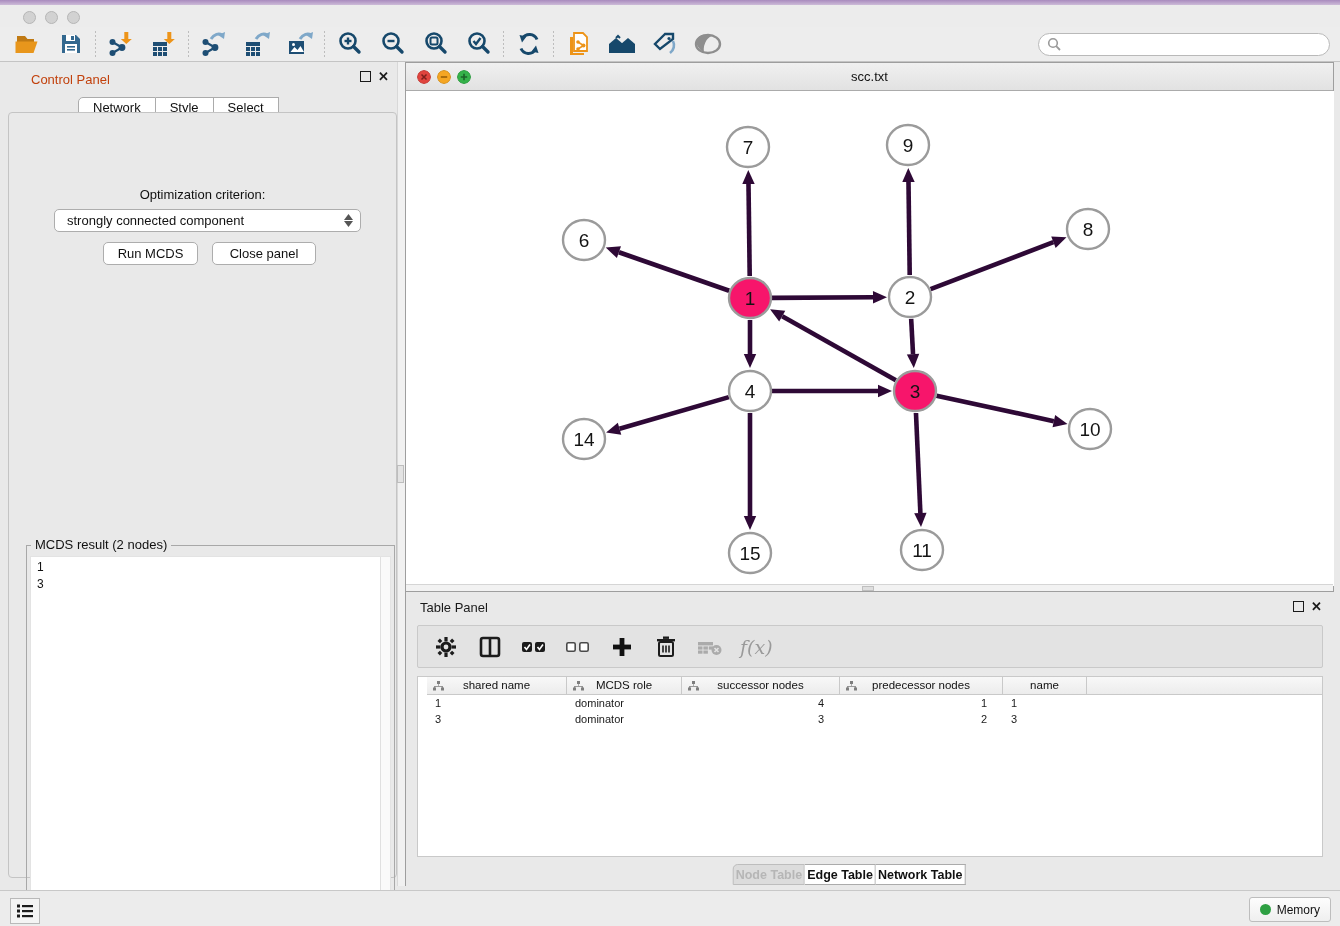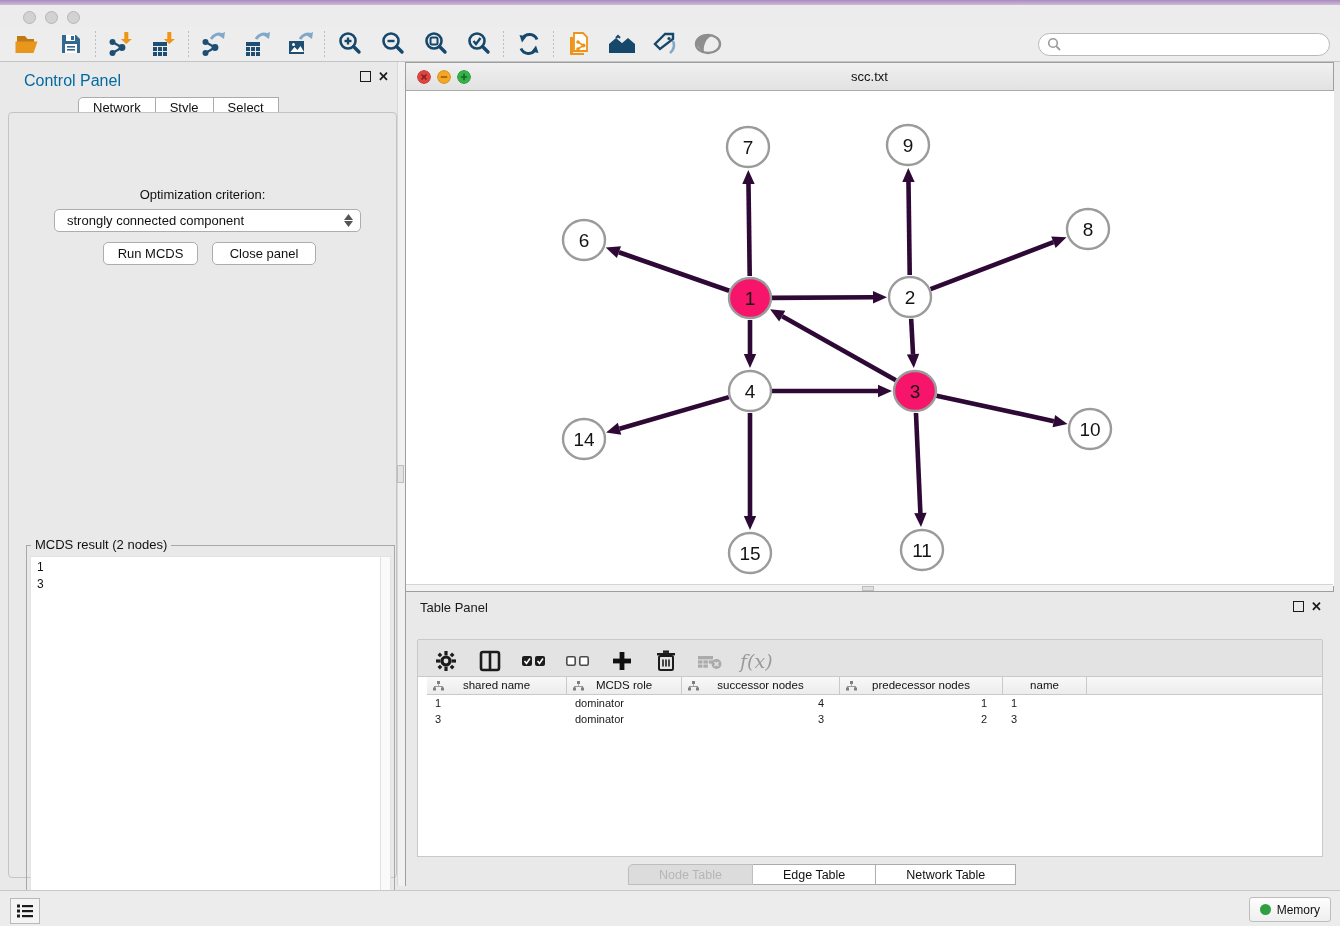--- a/index.html
+++ b/index.html
@@ -32,21 +32,21 @@
   #search-wrap input { border:none; outline:none; flex:1; font-size:12px; margin-left:5px;
     font-family:"Liberation Sans",sans-serif; background:transparent; }
 
   
   #control-panel { position:absolute; left:0; top:62px; width:406px; height:824px;
     background:#E9E9E9; }
   #control-panel .gutter { position:absolute; right:0; top:0; width:9px; height:100%;
     background:#F1F1F1; border-right:1px solid #9E9E9E; border-left:1px solid #D8D8D8; }
   #cp-splitter { position:absolute; right:1px; top:403px; width:7px; height:18px;
     background:#E3E3E3; border:1px solid #BDBDBD; }
-  #cp-header { position:absolute; left:24px; top:10px; font-size:16px; color:#0369a1; }
+  #cp-header { position:absolute; left:31px; top:10px; font-size:13px; color:#c2410c; }
   .panel-ctrls { position:absolute; top:9px; display:flex; gap:7px; align-items:center; }
   #control-panel .panel-ctrls { right:17px; }
   .float-box { width:11px; height:11px; border:1.5px solid #1A1A1A; display:block; }
   .close-x { font-size:13px; font-weight:bold; color:#1A1A1A; line-height:11px; }
 
   .tabrow { position:absolute; display:flex; }
   .tab { height:21px; padding:0 14px; font-size:13px; line-height:20px;
     background:#fff; border:1px solid #ABABAB; border-left-width:0; color:#111;
     white-space:nowrap; }
   .tab:first-child { border-left-width:1px; border-top-left-radius:5px; }
@@ -94,41 +94,41 @@
   #net-hscroll { position:absolute; left:0; bottom:0; width:100%; height:7px;
     background:#F2F2F2; border-top:1px solid #D5D5D5; }
   #net-hscroll .handle { position:absolute; left:456px; top:1px; width:12px; height:5px;
     background:#DFDFDF; border:1px solid #BFBFBF; }
 
   
   #table-panel { position:absolute; left:406px; top:592px; width:928px; height:298px;
     background:#E9E9E9; }
   #tp-header { position:absolute; left:14px; top:8px; font-size:13px; color:#1A1A1A; }
   #table-panel .panel-ctrls { right:12px; }
-  #tp-toolbar { position:absolute; left:11px; top:47px; width:906px; height:43px;
+  #tp-toolbar { position:absolute; left:11px; top:33px; width:906px; height:43px;
     background:#E3E3E3; border:1px solid #C9C9C9; border-radius:2px;
     display:flex; align-items:center; gap:16px; padding-left:14px; }
   .tp-icon { width:28px; height:28px; display:flex; align-items:center; justify-content:center; }
   #fx-label { font-family:"DejaVu Serif", serif; font-style:italic; font-size:19px;
     color:#9A9A9A; }
 
   #tbl { position:absolute; left:11px; top:84px; width:906px; height:181px;
     background:#fff; border:1px solid #C9C9C9;padding-left:9px; }
   #tbl-head { display:flex; height:18px; background:linear-gradient(#F8F8F8,#ECECEC);
     border-bottom:1px solid #C9C9C9; }
   .th { position:relative; height:18px; border-right:1px solid #C9C9C9;
     font-size:11.5px; color:#111; text-align:center; line-height:17px; }
   .th .tree { position:absolute; left:6px; top:4px; }
   .tr { display:flex; height:16px; }
   .td { font-size:11px; color:#1A1A1A; line-height:16px; padding:0 8px;
     white-space:nowrap; overflow:hidden; }
   .td.right { text-align:right; padding-right:16px; }
 
   #tp-tabs { left:50%; transform:translateX(-50%); top:272px; }
-  #tp-tabs .tab { font-weight:normal; font-size:12.5px; padding:0 30px; }
+  #tp-tabs .tab { font-weight:bold; font-size:12.5px; padding:0 2px; }
   #tp-tabs .tab.selected { background:#DCDCDC; color:#B6B6B6; }
 
   
   #status-bar { position:absolute; left:0; top:890px; width:1340px; height:36px;
     background:#ECECEC; border-top:1px solid #C8C8C8; }
   #list-btn { position:absolute; left:10px; top:7px; width:30px; height:26px;
     background:#F4F4F4; border:1px solid #B9B9B9;
     display:flex; align-items:center; justify-content:center; }
   #memory-btn { position:absolute; right:9px; top:6px; height:25px; padding:0 10px;
     background:linear-gradient(#FDFDFD,#EFEFEF); border:1px solid #BDBDBD; border-radius:3px;

